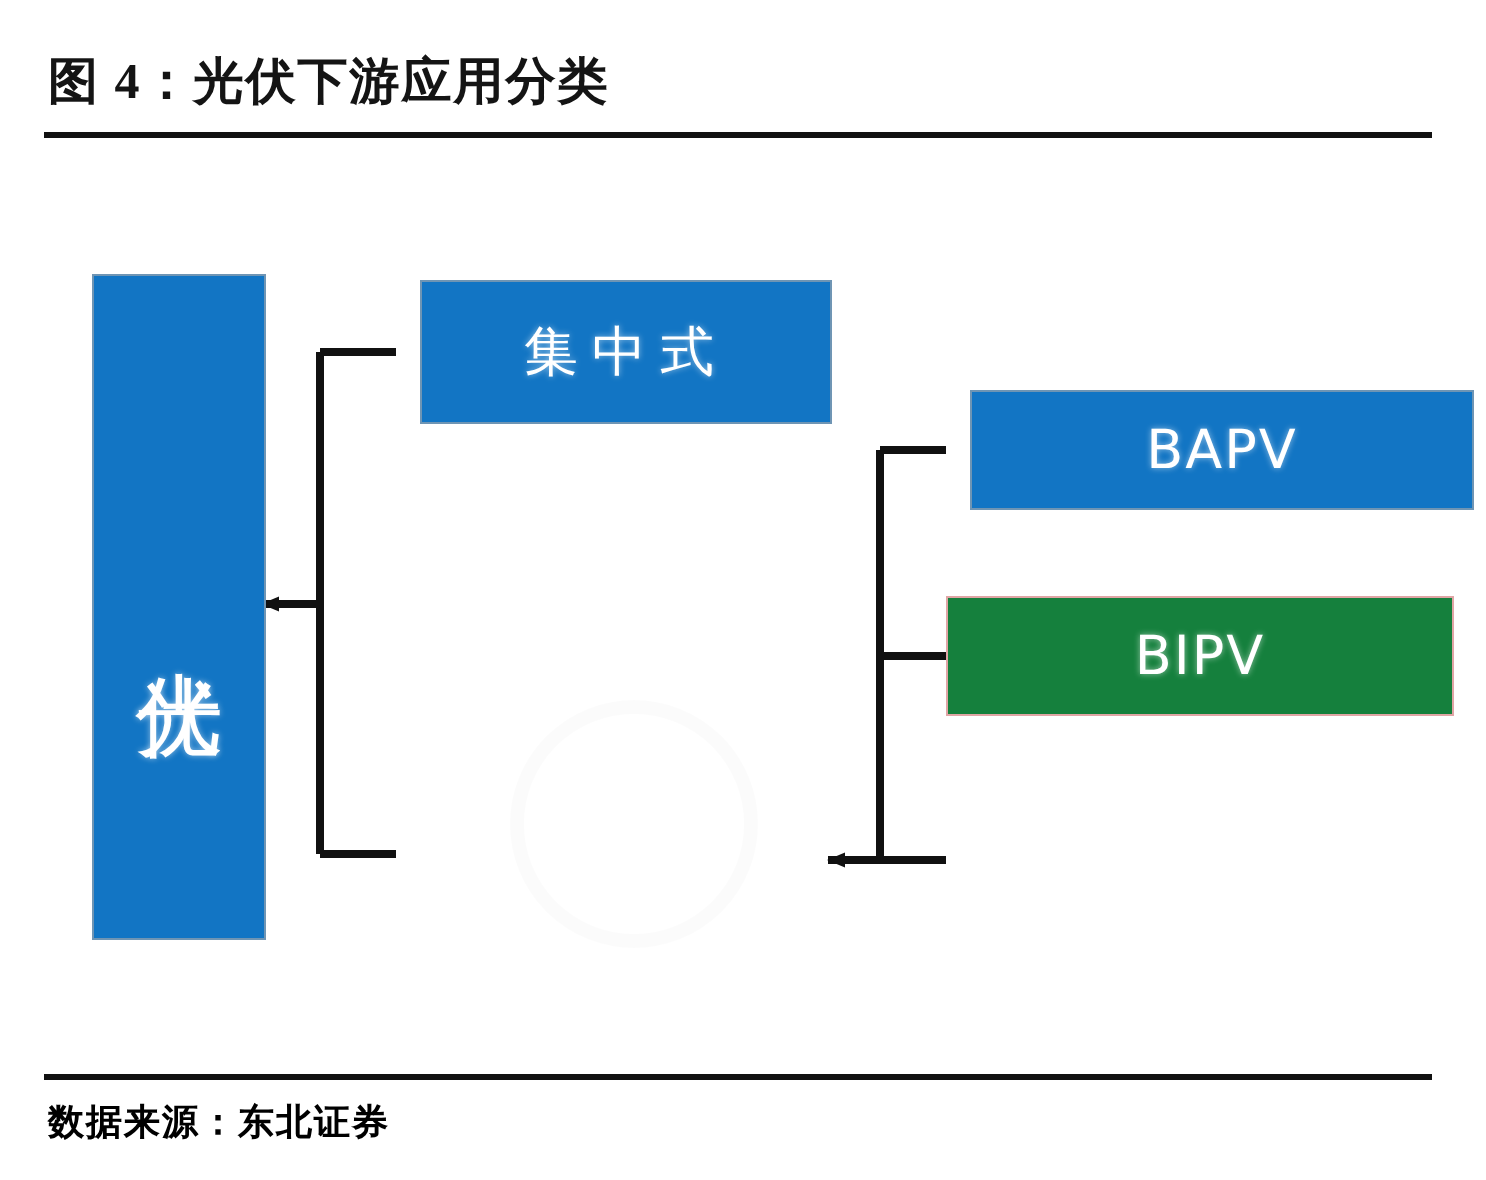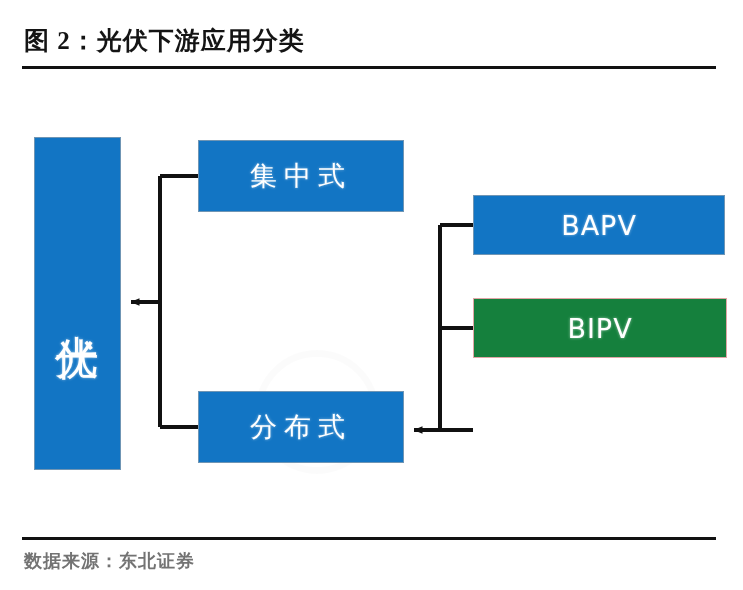--- a/index.html
+++ b/index.html
@@ -48,21 +48,21 @@
   }
   #source-note {
     position: absolute;
     left: 24px;
     top: 549px;
     font-family: "Liberation Serif", "DejaVu Serif", serif;
     font-size: 18px;
     font-weight: bold;
     letter-spacing: 1px;
     white-space: nowrap;
-    color: #737373;
+    color: #000000;
   }
 
   
   #diagram {
     position: absolute;
     left: 0;
     top: 75px;
     width: 743px;
     height: 455px;
   }
@@ -82,20 +82,21 @@
     display: flex;
     align-items: center;
     justify-content: center;
     color: #ffffff;
     font-family: "DejaVu Sans", "Liberation Sans", sans-serif;
     text-shadow: 0 0 3px rgba(255,255,255,0.55);
   }
   .node.blue {
     background: #1275C4;
     border: 1px solid #6f95b4;
+    margin-left: 12px;
   }
   .node.red {
     background: #15803d;
     border: 1px solid #e0a5a5;
   }
 
   #node-pv {
     left: 34px;
     top: 62px;
     width: 87px;
@@ -157,21 +158,21 @@
     width: 110px;
     height: 110px;
     border-radius: 50%;
     border: 7px solid rgba(0,0,0,0.016);
     pointer-events: none;
   }
 </style>
 </head>
 <body>
 
-<div id="figure-title">图 2：光伏下游应用分类</div>
+<div id="figure-title">图 4：光伏下游应用分类</div>
 <div id="header-rule"></div>
 
 <div id="diagram">
 
   <div id="watermark"></div>
 
   <svg id="connector-layer" width="743" height="455" viewBox="0 0 743 455" xmlns="http://www.w3.org/2000/svg">
     <defs>
       <marker id="arrowhead" markerWidth="9" markerHeight="8" refX="8.5" refY="4" orient="auto" markerUnits="userSpaceOnUse">
         <path d="M 9 4 L 0 0.2 L 0 7.8 Z" fill="#111111"></path>
@@ -200,21 +201,20 @@
       <path d="M 440 150 L 440 355" stroke="#111111" stroke-width="4" fill="none"></path>
 
       <path d="M 440 355 L 414 355" stroke="#111111" stroke-width="4" fill="none" marker-end="url(#arrowhead)"></path>
     </g>
   </svg>
 
   <div class="node blue" id="node-pv">光伏</div>
 
   <div class="node blue" id="node-centralized">集中式</div>
 
-  <div class="node blue" id="node-distributed">分布式</div>
 
   <div class="node blue" id="node-bapv">BAPV</div>
 
   <div class="node red" id="node-bipv">BIPV</div>
 
 
 </div>
 
 <div id="footer-rule"></div>
 <div id="source-note">数据来源：东北证券</div>

